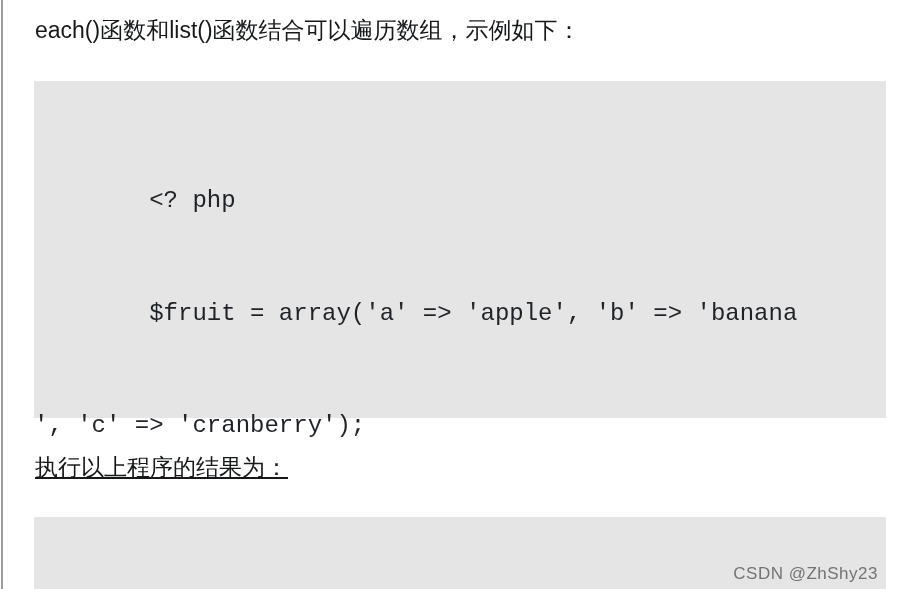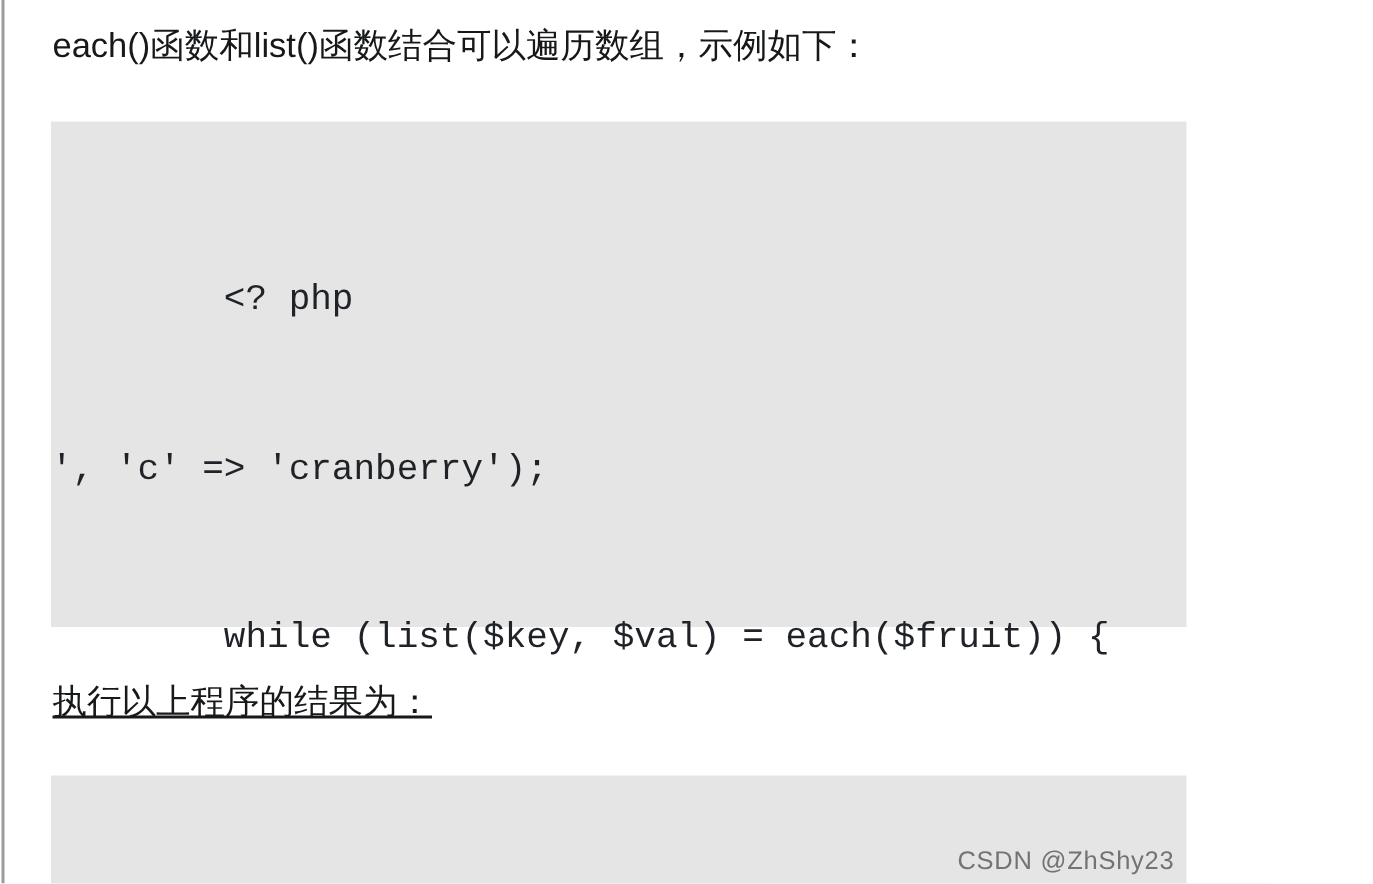--- a/index.html
+++ b/index.html
@@ -11,21 +11,21 @@
     width: 915px;
     height: 589px;
     overflow: hidden;
     position: relative;
     font-family: "Liberation Sans", sans-serif;
     color: #1a1a1a;
   }
   #page {
     position: absolute;
     left: 0; top: 0;
-    width: 791px;
+    width: 886px;
     height: 589px;
     background: #ffffff;
     overflow: hidden;
   }
   
   .left-rule {
     position: absolute;
     left: 1px;
     top: 0;
     width: 2px;
@@ -95,20 +95,21 @@
 
 <div id="page">
 
   <div class="left-rule"></div>
 
   <div class="para" id="para-intro">each()函数和list()函数结合可以遍历数组，示例如下：</div>
 
   <div class="codeblock" id="code-example">
     <div class="code-lines">
       <span class="code-line">        &lt;? php</span>
+      <span class="code-line">        $fruit = array('a' =&gt; 'apple', 'b' =&gt; 'banana</span>
       <span class="code-line">', 'c' =&gt; 'cranberry');</span>
       <span class="code-line">        while (list($key, $val) = each($fruit)) {</span>
       
       
       
     </div>
   </div>
 
   <div class="para" id="para-result">执行以上程序的结果为：</div>
 

